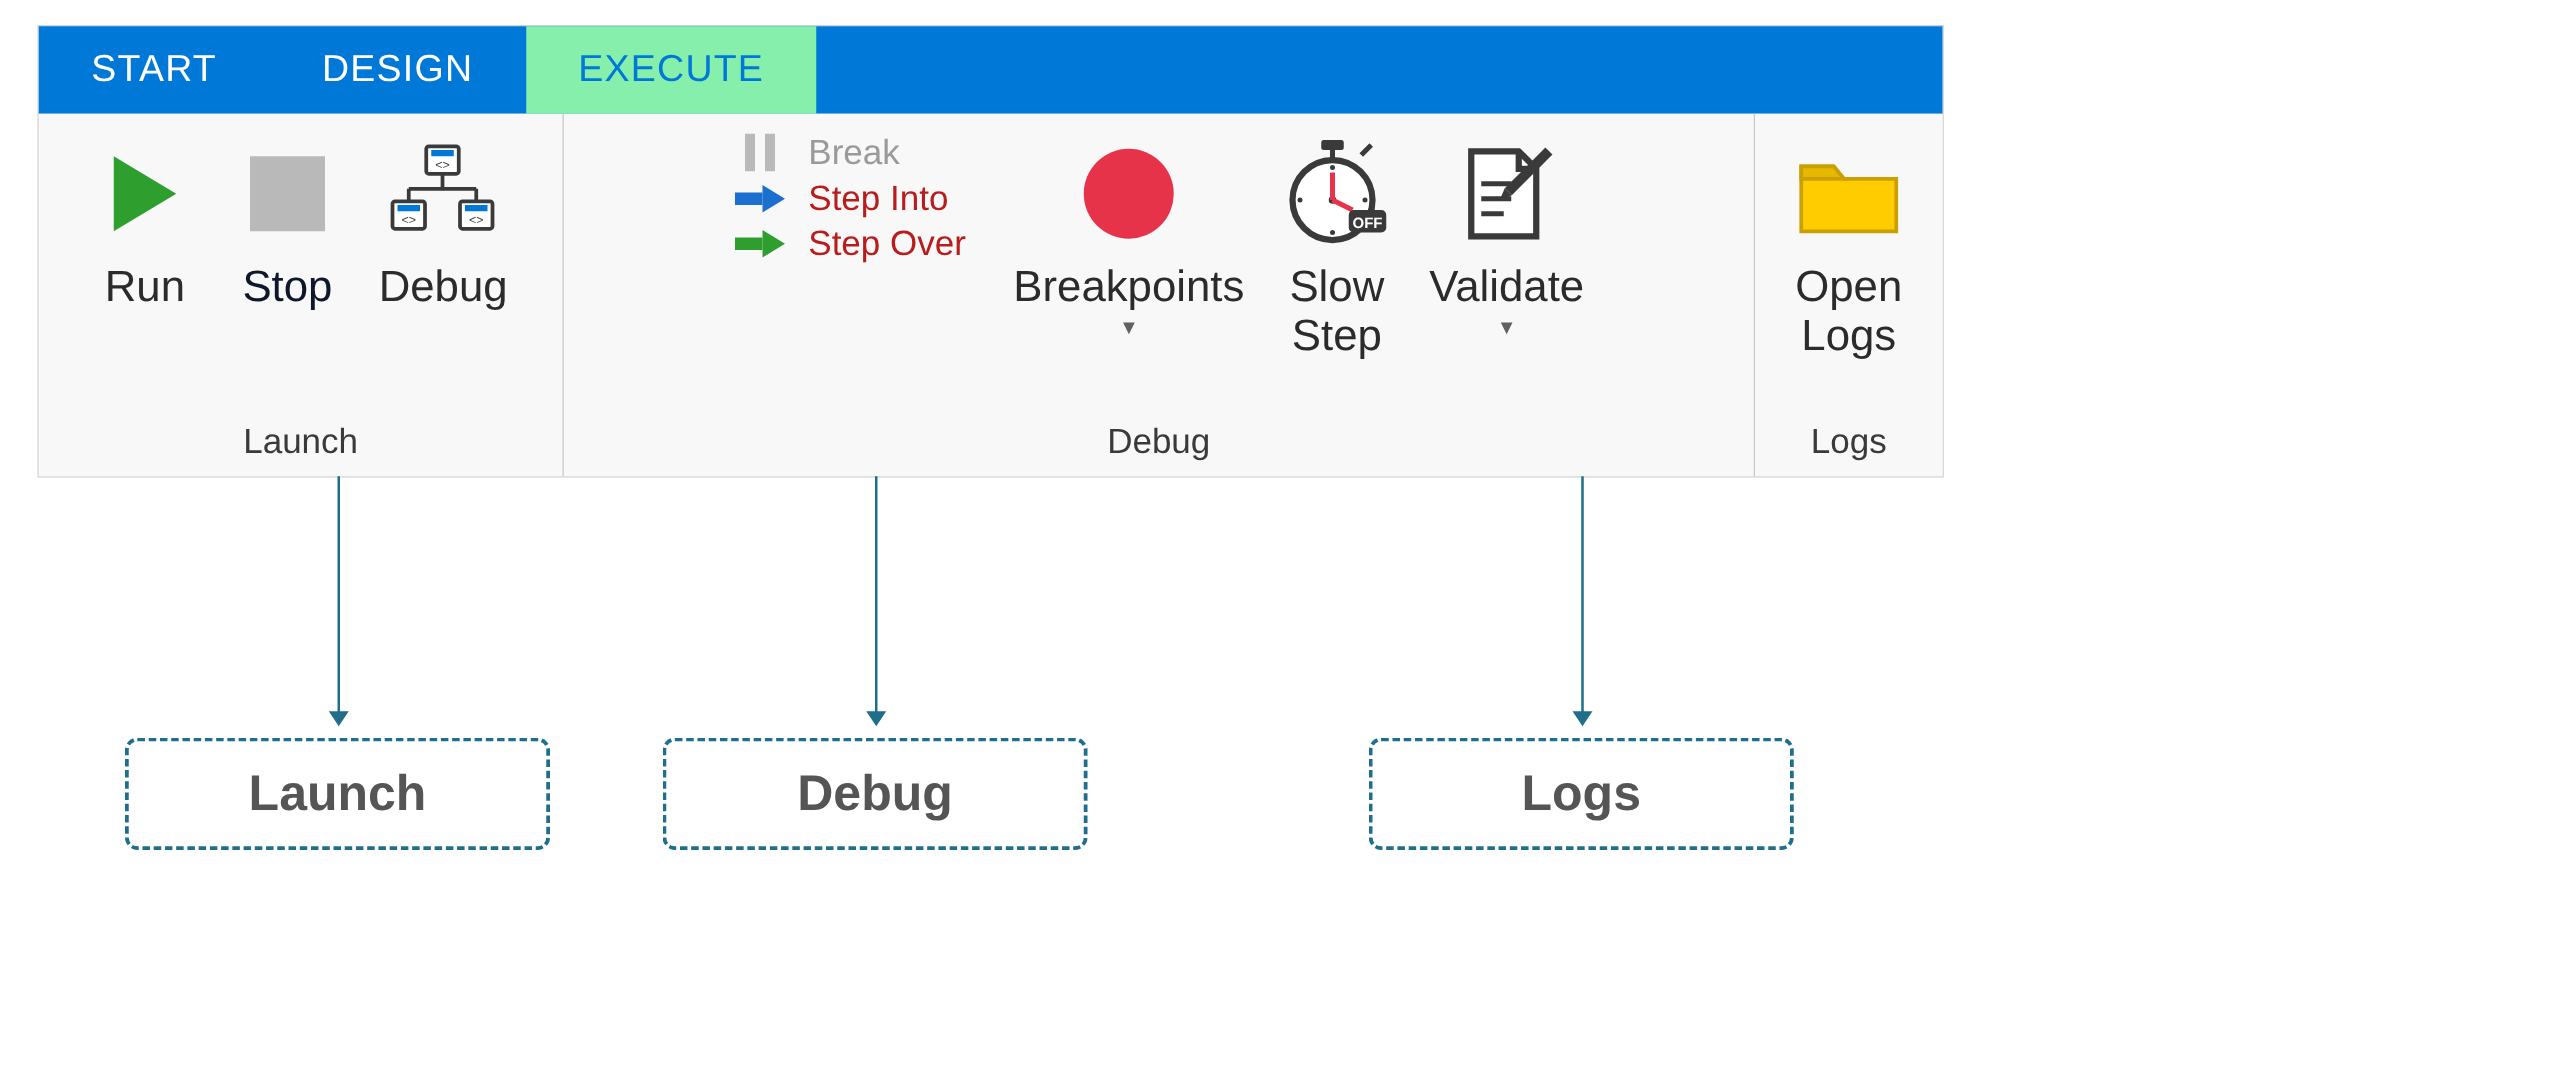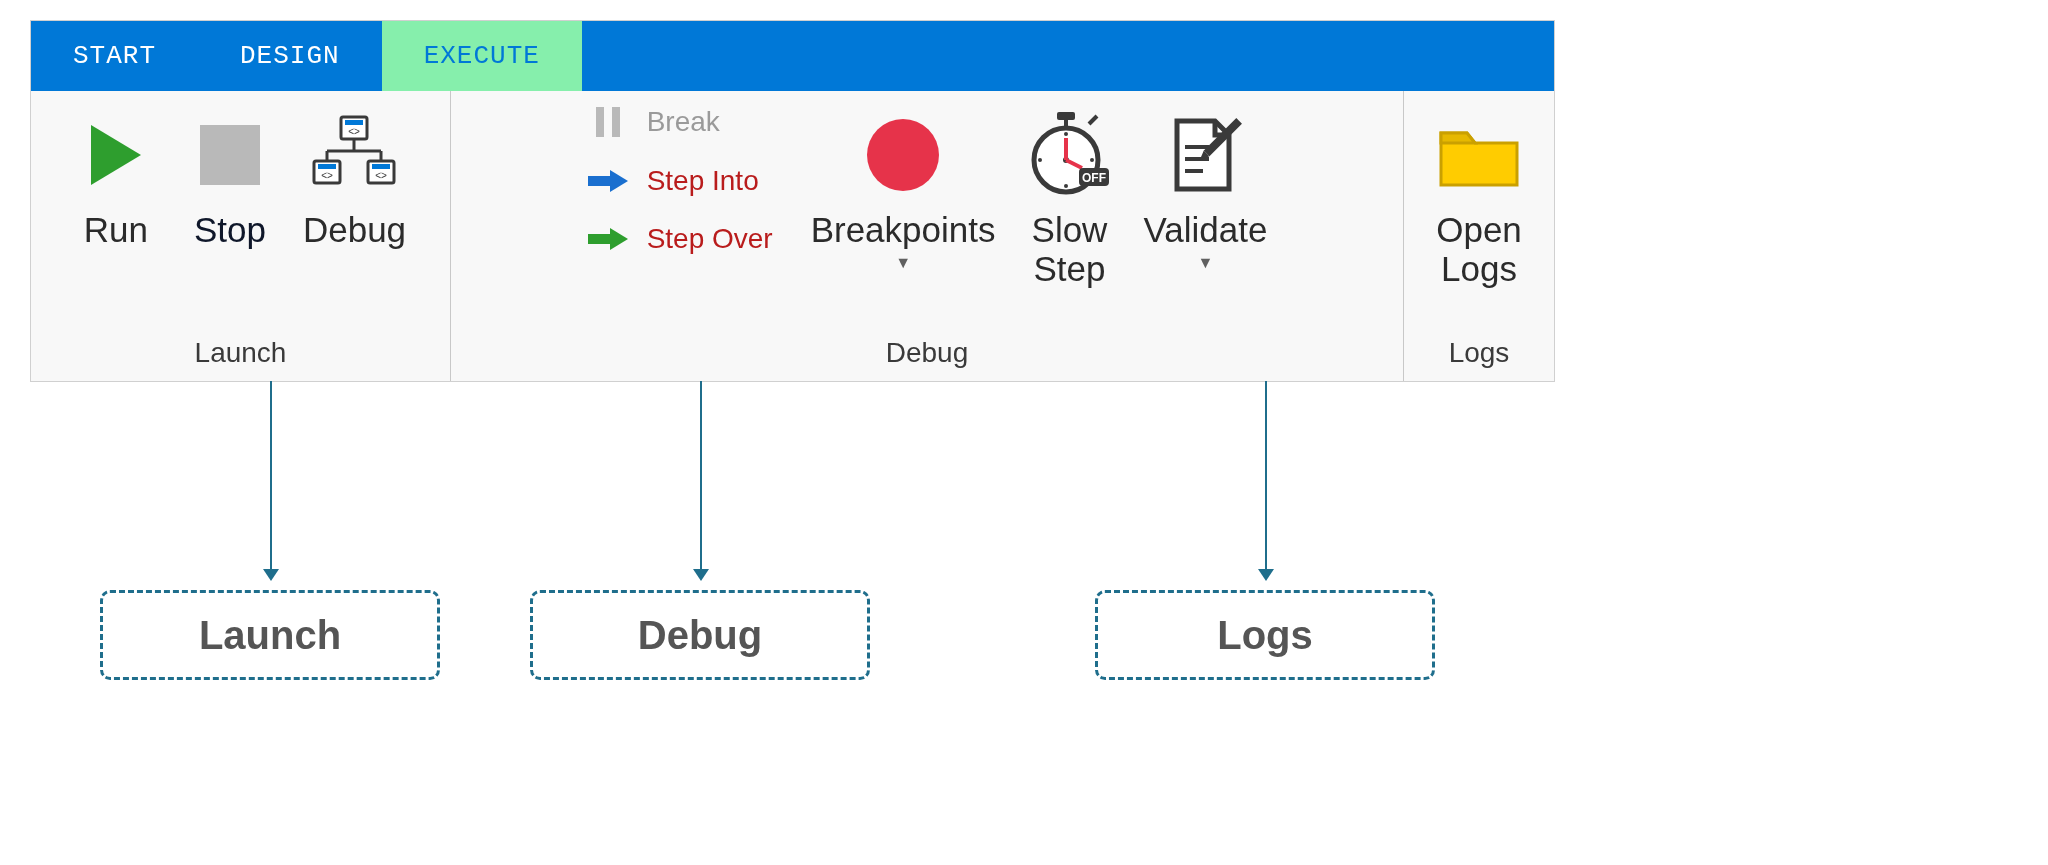--- a/index.html
+++ b/index.html
@@ -23,25 +23,24 @@
   .tab-bar {
     display: flex;
     background: #0078d7;
     height: 70px;
     align-items: stretch;
   }
   .tab {
     padding: 0 42px;
     display: flex;
     align-items: center;
-    font-size: 26px;
+    font-size: 30px;
     color: #ffffff;
     cursor: pointer;
     letter-spacing: 1px;
-    font-family: Liberation Mono, monospace;
   }
   .tab.active {
     background: #86efac;
     color: #0078d7;
   }
   .ribbon-body {
     display: flex;
     align-items: stretch;
     background: #f8f8f8;
     height: 290px;
@@ -89,21 +88,21 @@
   }
   .vbtn.disabled .lbl { color: #0f172a; }
   .vbtn .drop {
     font-size: 16px;
     color: #606060;
     margin-top: -2px;
   }
   .steps-list {
     display: flex;
     flex-direction: column;
-    gap: 22px;
+    gap: 0;
     justify-content: center;
     padding-top: 4px;
     min-width: 200px;
   }
   .step-row {
     display: flex;
     align-items: center;
     gap: 14px;
     cursor: pointer;
     padding: 2px 0;

